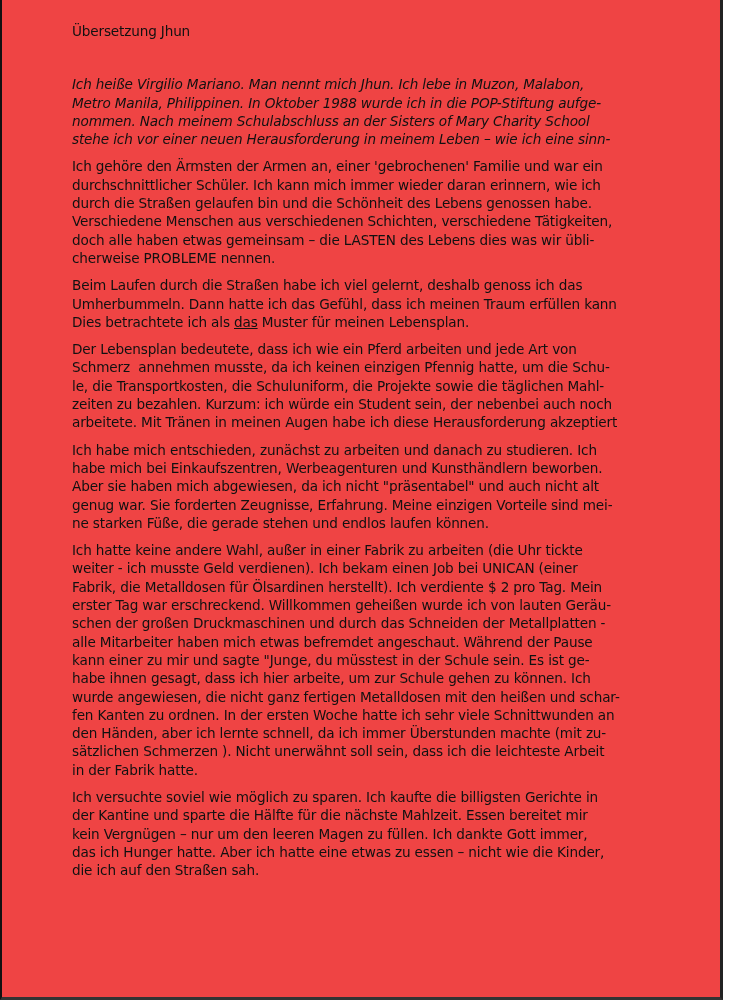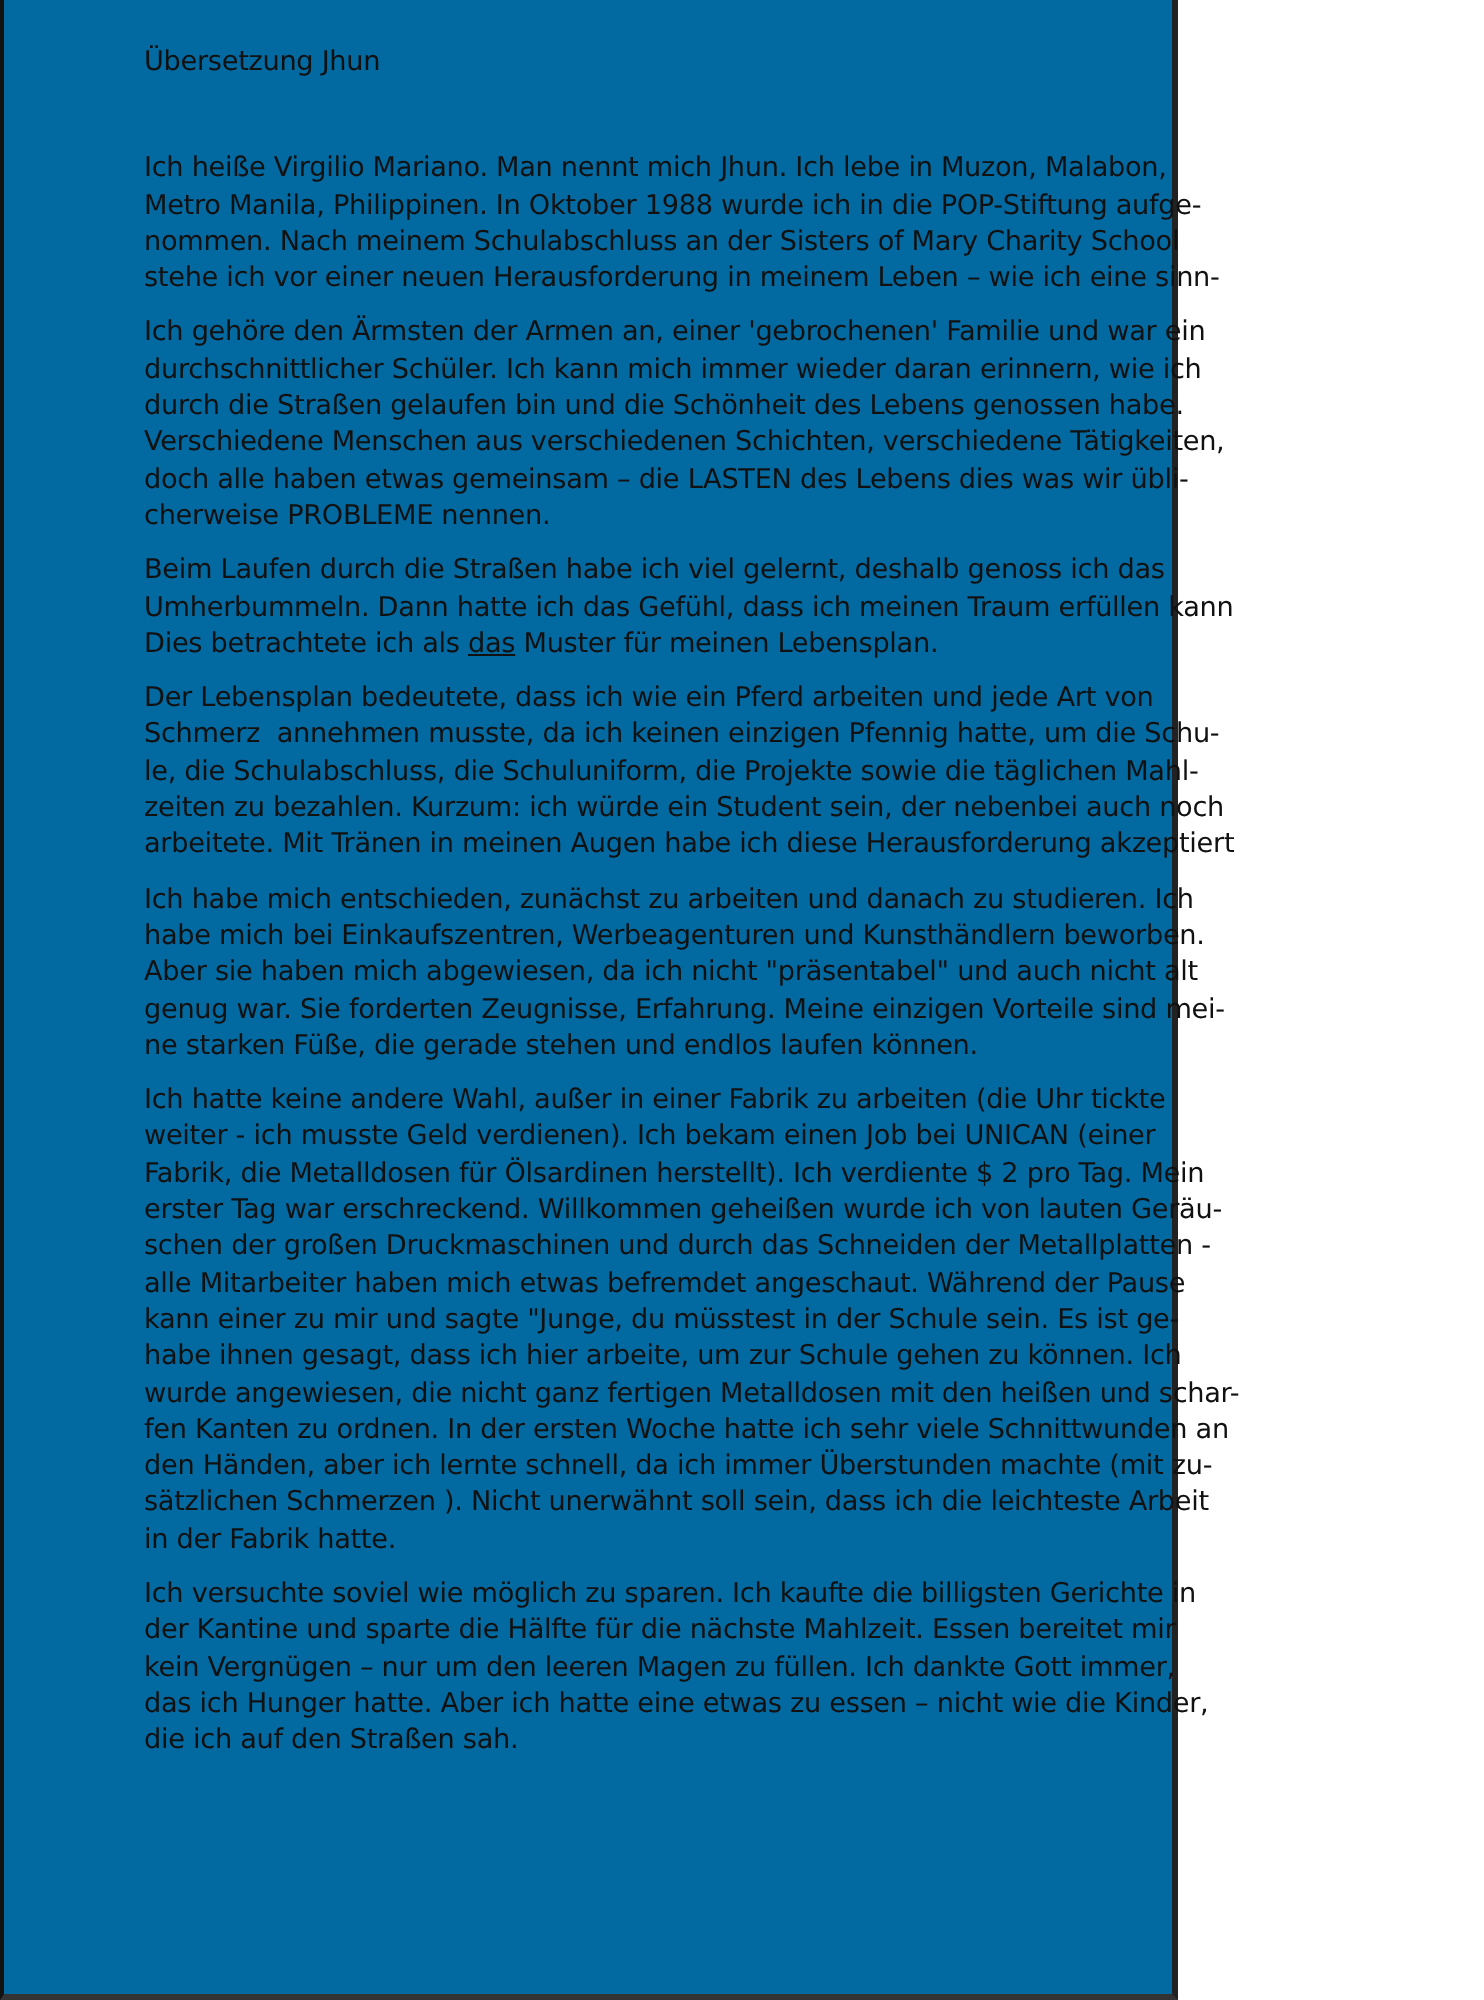--- a/index.html
+++ b/index.html
@@ -1,40 +1,40 @@
 <!DOCTYPE html>
 <html><head>
 <meta charset="utf-8">
 <style>
   html, body { margin: 0; padding: 0; background: #ffffff; }
   body { width: 742px; height: 1000px; overflow: hidden; }
   .page {
     position: relative;
-    width: 589px;
+    width: 723px;
     height: 1000px;
     box-sizing: border-box;
-    background: #0369a1;
+    background: #ef4444;
     border-left: 2px solid #111111;
     border-right: 3px solid #222222;
     border-bottom: 3px solid #333333;
   }
   .content {
     position: absolute;
     left: 70px;
     top: 22px;
     width: 660px;
     font-family: "DejaVu Sans", sans-serif;
     font-size: 13.6px;
     line-height: 18.3px;
     color: #111111;
     letter-spacing: -0.15px;
   }
   .doc-title { margin: 0; font-weight: normal; font-size: 13.6px; line-height: 18.3px; }
   .para { margin: 0 0 9px 0; }
-  .para.first { margin-top: 35px; }
+  .para.first { margin-top: 35px; font-style: italic; }
   .line { display: block; white-space: pre; }
   .u { text-decoration: underline; }
 </style>
 </head>
 <body>
 
 <div class="page">
   <div class="content">
     <h1 class="doc-title">Übersetzung Jhun</h1>
 
@@ -56,21 +56,21 @@
 
     <p class="para">
       <span class="line">Beim Laufen durch die Straßen habe ich viel gelernt, deshalb genoss ich das</span>
       <span class="line">Umherbummeln. Dann hatte ich das Gefühl, dass ich meinen Traum erfüllen kann</span>
       <span class="line"><span>Dies betrachtete ich als </span><span class="u">das</span><span> Muster für meinen Lebensplan.</span></span>
     </p>
 
     <p class="para">
       <span class="line">Der Lebensplan bedeutete, dass ich wie ein Pferd arbeiten und jede Art von</span>
       <span class="line">Schmerz  annehmen musste, da ich keinen einzigen Pfennig hatte, um die Schu-</span>
-      <span class="line">le, die Schulabschluss, die Schuluniform, die Projekte sowie die täglichen Mahl-</span>
+      <span class="line">le, die Transportkosten, die Schuluniform, die Projekte sowie die täglichen Mahl-</span>
       <span class="line">zeiten zu bezahlen. Kurzum: ich würde ein Student sein, der nebenbei auch noch</span>
       <span class="line">arbeitete. Mit Tränen in meinen Augen habe ich diese Herausforderung akzeptiert</span>
     </p>
 
     <p class="para">
       <span class="line">Ich habe mich entschieden, zunächst zu arbeiten und danach zu studieren. Ich</span>
       <span class="line">habe mich bei Einkaufszentren, Werbeagenturen und Kunsthändlern beworben.</span>
       <span class="line">Aber sie haben mich abgewiesen, da ich nicht "präsentabel" und auch nicht alt</span>
       <span class="line">genug war. Sie forderten Zeugnisse, Erfahrung. Meine einzigen Vorteile sind mei-</span>
       <span class="line">ne starken Füße, die gerade stehen und endlos laufen können.</span>

